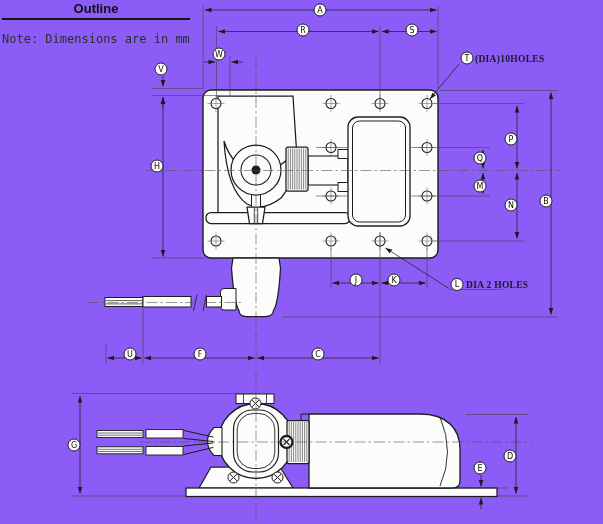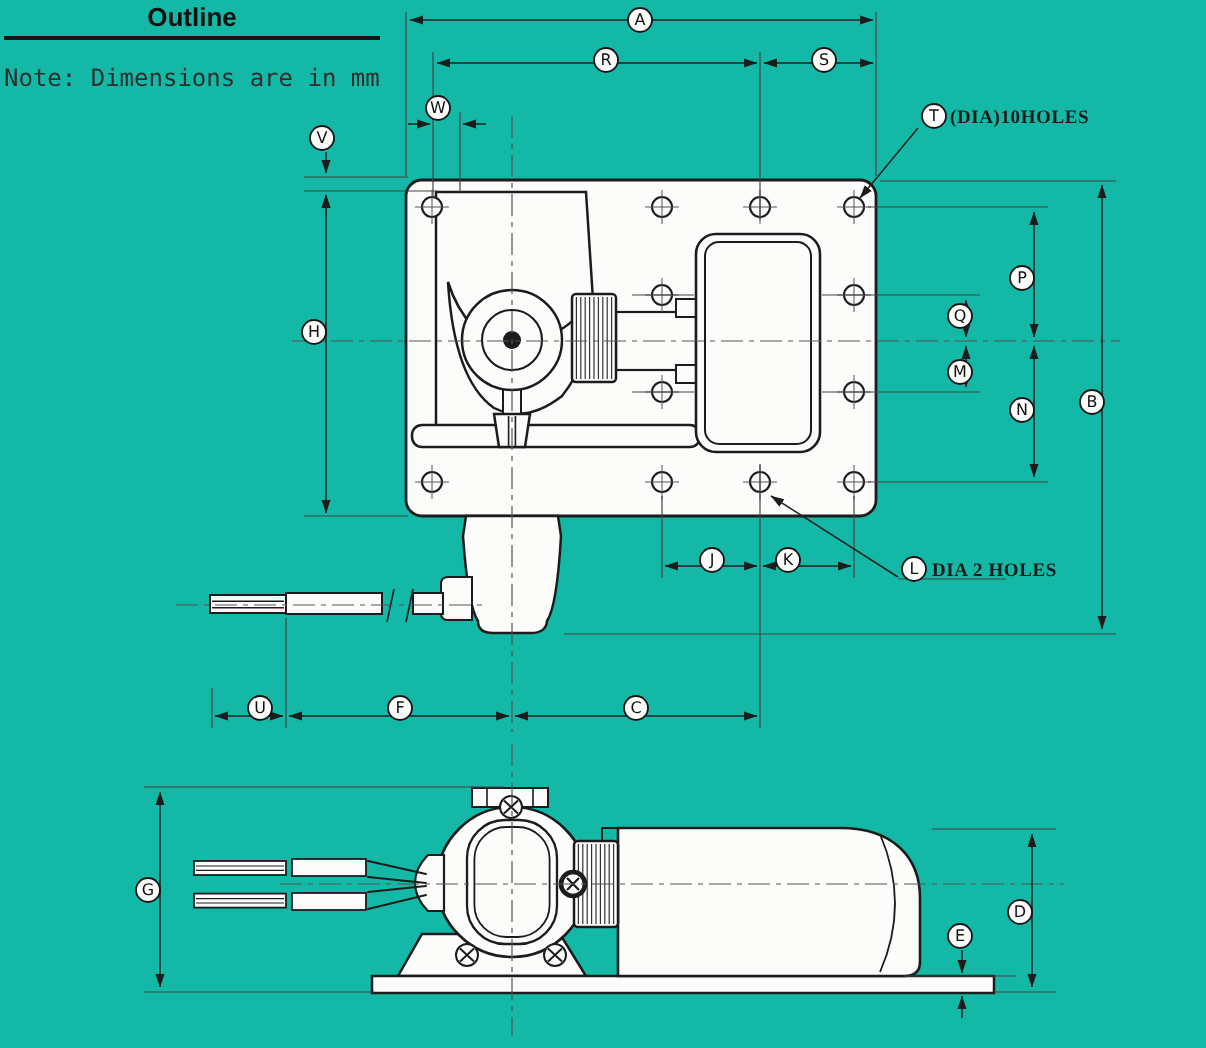--- a/index.html
+++ b/index.html
@@ -1,16 +1,16 @@
 <!DOCTYPE html>
 <html><head>
 <meta charset="utf-8">
 <style>
   html,body{margin:0;padding:0;background:#fff;}
-  .page{position:relative;width:603px;height:524px;background:#14b8a6;overflow:hidden;
+  .page{position:relative;width:603px;height:524px;background:#8b5cf6;overflow:hidden;
         font-family:"Liberation Sans",sans-serif;}
   .hdr{position:absolute;left:2px;top:1px;width:188px;border-bottom:2px solid #141414;
        text-align:center;padding-bottom:2px;font:bold 13px "Liberation Sans",sans-serif;color:#111;}
   .note{position:absolute;left:2px;top:32px;font:12px "DejaVu Sans Mono",monospace;color:#2e2e2e;white-space:pre;}
   svg{position:absolute;left:0;top:0;}
   .p  {stroke:#1c1c1c;stroke-width:1.25;fill:none;stroke-linecap:round;}
   .pf {stroke:#1c1c1c;stroke-width:1.25;fill:#fcfcfb;}
   .t  {stroke:#1c1c1c;stroke-width:1;fill:#fcfcfb;}
   .inl{stroke:#1c1c1c;stroke-width:0.8;fill:none;}
   .x  {stroke:#454545;stroke-width:0.6;fill:none;}

